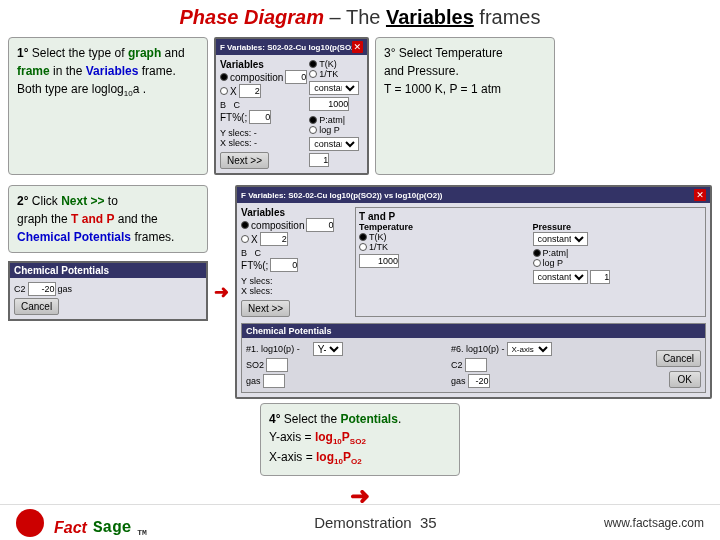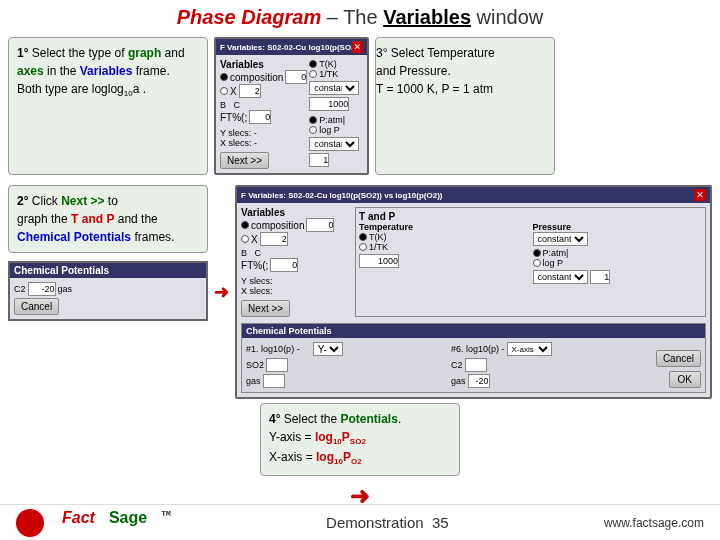--- a/index.html
+++ b/index.html
@@ -160,21 +160,21 @@
       font-size: 10px;
       cursor: pointer;
       border-radius: 2px;
     }
 
     
     .callout-right {
       background: #e8f0e8;
       border: 1px solid #999;
       border-radius: 4px;
-      padding: 6px 0;
+      padding: 6px 8px;
       font-size: 12px;
       line-height: 1.5;
       color: #000;
       min-width: 180px;
     }
 
     
     .arrow-right {
       color: #c00;
       font-size: 18px;
@@ -192,31 +192,32 @@
       height: 36px;
       display: flex;
       align-items: center;
       justify-content: space-between;
       padding: 0 16px;
       background: #fff;
       border-top: 1px solid #ddd;
     }
     .footer-logo {
       display: flex;
-      align-items: flex-start;
-      gap: 14px;
+      align-items: flex-end;
+      gap: 6px;
       font-size: 16px;
       font-weight: bold;
     }
     .footer-logo .fact {
       color: #c00;
       font-style: italic;
     }
     .footer-logo .sage {
       color: #006600;
+      font-family: Liberation Mono, monospace;
     }
     .footer-logo .tm {
       font-size: 8px;
       vertical-align: super;
       color: #333;
       font-family: Liberation Mono, monospace;
     }
     .footer-demo {
       font-size: 15px;
       color: #333;
@@ -254,28 +255,28 @@
     }
   </style>
 </head>
 <body>
 
 <div class="header">
   <span class="phase-diagram">Phase Diagram</span>
   <span> – </span>
   <span>The </span>
   <span class="variables">Variables</span>
-  <span> window</span>
+  <span> frames</span>
 </div>
 
 <div style="display:flex; flex-direction:row; gap:6px; padding: 4px 8px 0;">
 
   <div class="callout" style="width:200px; flex-shrink:0;">
     <span class="step-num">1°</span>
-    <span>Select the type of </span><span class="highlight-green">graph</span><span> and </span><span class="highlight-green">axes</span><span> in the </span><span class="highlight-blue">Variables</span><span> frame.</span><br>
+    <span>Select the type of </span><span class="highlight-green">graph</span><span> and </span><span class="highlight-green">frame</span><span> in the </span><span class="highlight-blue">Variables</span><span> frame.</span><br>
     <span>Both type are log</span>log<sub>10</sub>a .
   </div>
 
   <div class="win win1" style="width:155px; flex-shrink:0;">
     <div class="win-title">
       <span style="font-size:8px; overflow:hidden; white-space:nowrap;">F Variables: S02-02-Cu log10(p(SO2))</span>
       <button class="close-btn">✕</button>
     </div>
     <div class="win-body">
       <div style="display:flex; flex-direction:row; gap:2px;">

